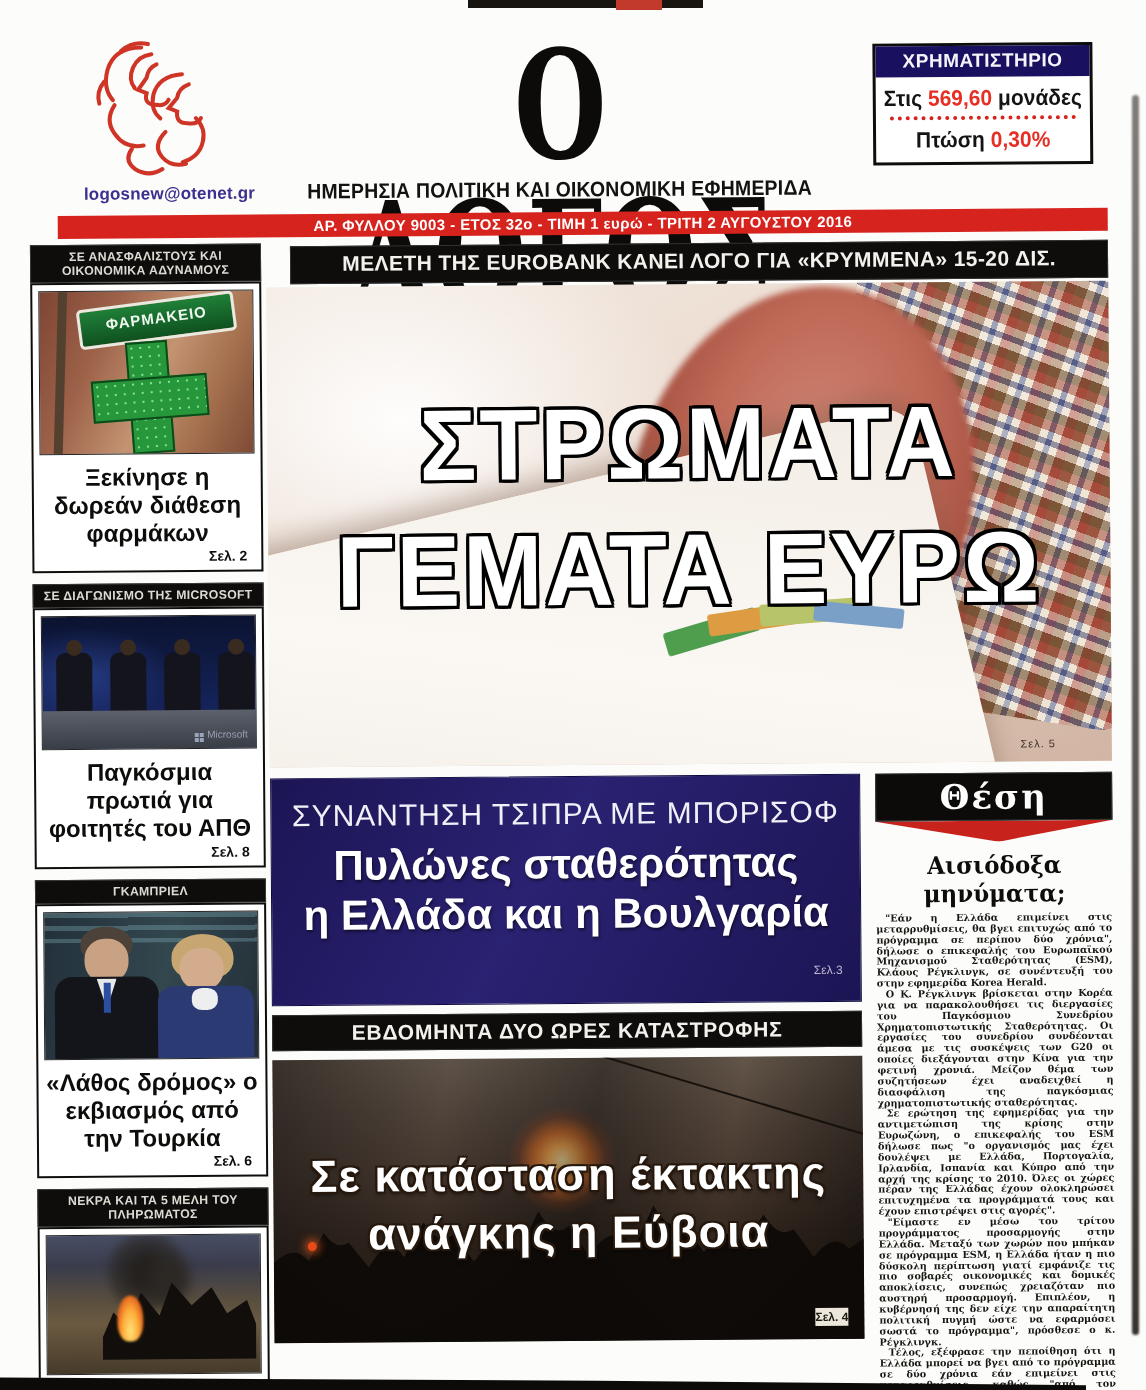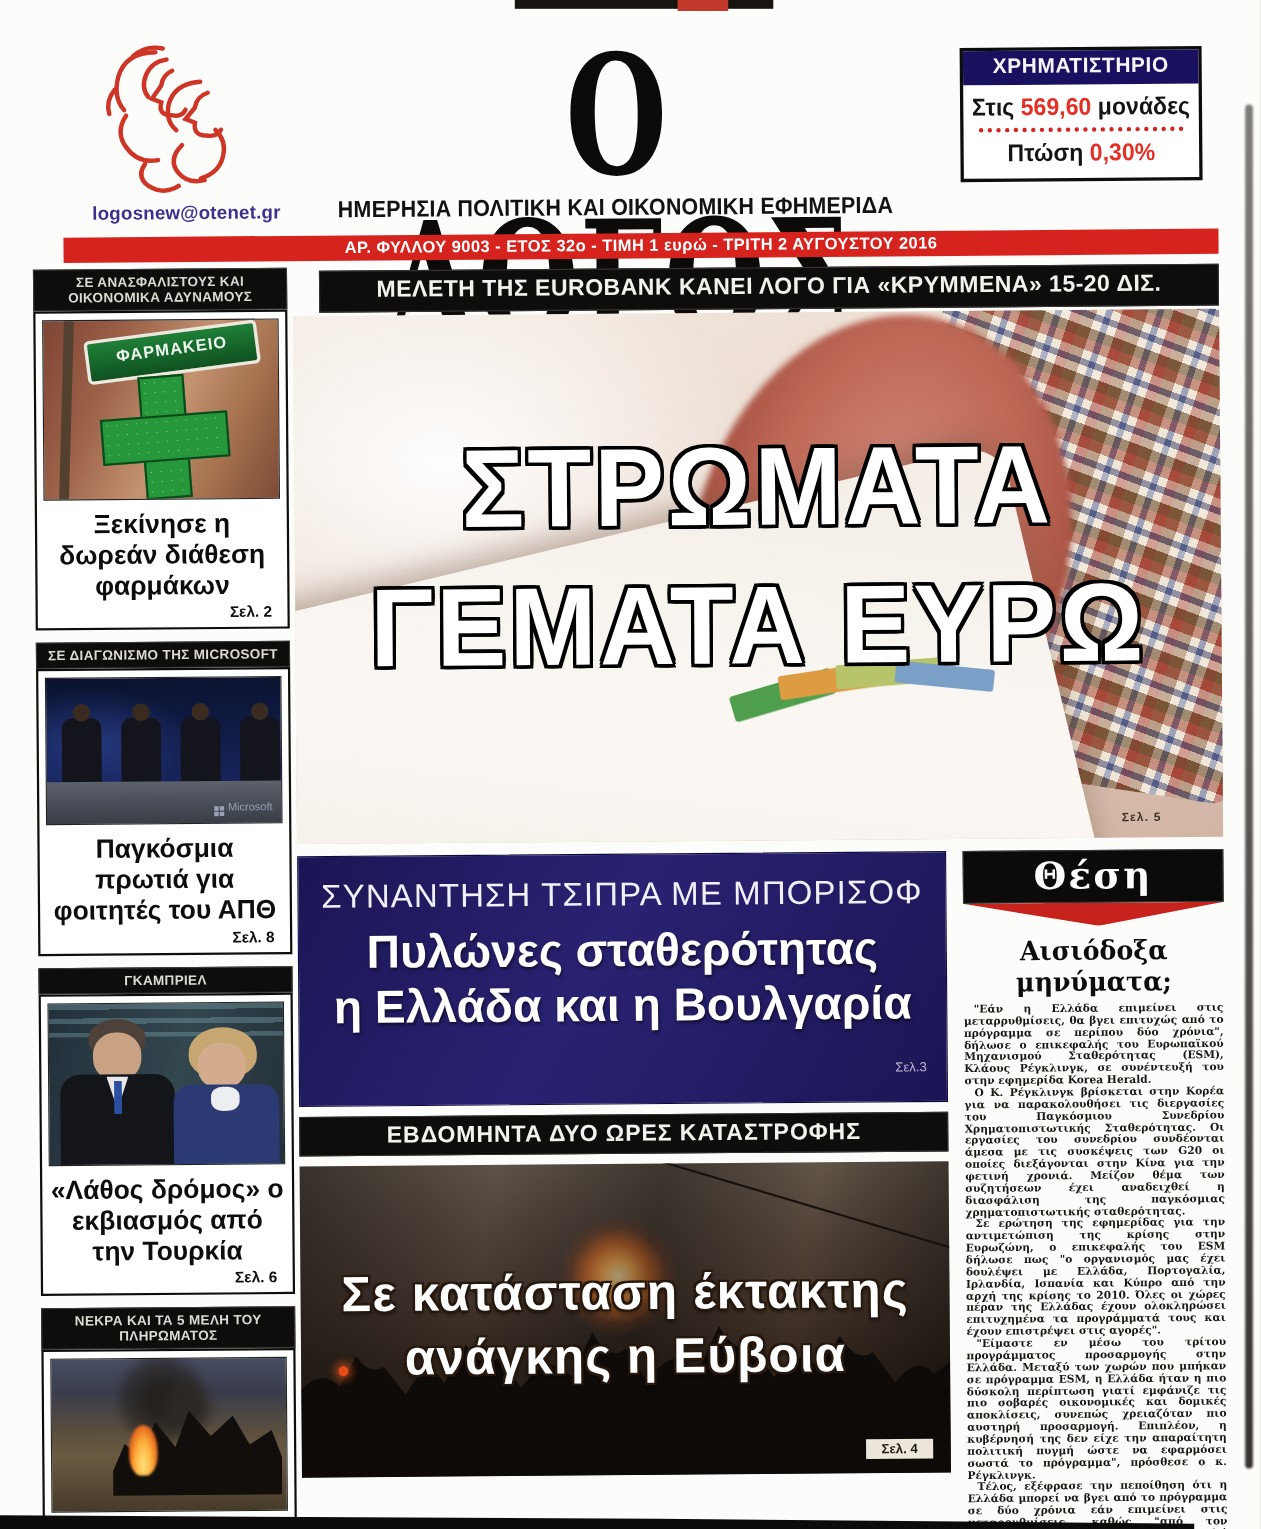--- a/index.html
+++ b/index.html
@@ -123,21 +123,21 @@
   .n1{left:0;top:18px;width:95px;height:24px;background:#4e9e4e;transform:rotate(-16deg);}
   .n2{left:44px;top:6px;width:100px;height:22px;background:#dd9c42;transform:rotate(-8deg);}
   .n3{left:96px;top:0;width:96px;height:22px;background:#b7c46a;transform:rotate(-4deg);}
   .n4{left:150px;top:4px;width:90px;height:20px;background:#7aa0c8;transform:rotate(6deg);}
   .lead-line{position:absolute;left:0;right:0;text-align:center;font-weight:bold;color:#fff;
              font-size:95px;letter-spacing:3px;line-height:1;transform:scaleY(1.06);
              text-shadow:-3px -3px 0 #000,3px -3px 0 #000,-3px 3px 0 #000,3px 3px 0 #000,
                          -3px 0 0 #000,3px 0 0 #000,0 -3px 0 #000,0 3px 0 #000;}
   .lead-l1{top:112px;}
   .lead-l2{top:238px;}
-  .lead-ref{position:absolute;right:56px;bottom:12px;font-weight:bold;font-size:11px;
+  .lead-ref{position:absolute;right:56px;bottom:12px;font-weight:normal;font-size:11px;
             color:#3c3326;letter-spacing:1px;margin-left:16px;}
 
   .bottom-row{display:flex;gap:15px;margin-top:11px;}
   .bot-left{width:590px;}
   .bluebox{position:relative;height:226px;border:1px solid #0a0840;text-align:center;color:#fff;
            background:linear-gradient(120deg,#1c1554 0%,#2a2272 45%,#1c1554 100%);}
   .blue-kicker{margin-top:20px;font-size:30px;font-weight:400;color:#f0f0f8;letter-spacing:1px;}
   .blue-headline{margin-top:8px;font-weight:bold;font-size:42px;line-height:1.18;
                  text-shadow:1px 2px 3px rgba(0,0,0,.55);}
   .blue-ref{position:absolute;right:18px;bottom:24px;font-size:12px;color:#bdb9d2;}
@@ -152,21 +152,21 @@
   .fire-trees{position:absolute;left:0;right:0;bottom:0;height:170px;}
   .fire-wire{position:absolute;right:-24px;top:34px;width:330px;height:2px;background:#17120d;transform:rotate(17deg);}
   .fire-ember{position:absolute;left:34px;bottom:92px;width:9px;height:9px;border-radius:50%;
               background:#e84a18;box-shadow:0 0 8px 3px rgba(230,90,30,.7);}
   .fire-line{position:absolute;left:0;right:0;text-align:center;font-weight:bold;color:#fff;
              font-size:45px;letter-spacing:1px;line-height:1;
              text-shadow:-2px -2px 0 #26180d,2px -2px 0 #26180d,-2px 2px 0 #26180d,2px 2px 0 #26180d,0 3px 4px rgba(0,0,0,.6);}
   .fire-f1{top:94px;}
   .fire-f2{top:152px;}
   .fire-ref{position:absolute;right:16px;bottom:13px;background:#ece7da;color:#1d1a14;
-            font-weight:bold;font-size:12px;padding:2px 14px;}
+            font-weight:bold;font-size:12px;padding:2px 0;}
 
   
   .opinion{width:237px;}
   .op-banner{height:46px;background:#0c0b09;border:1px solid #3a3a38;display:flex;align-items:center;justify-content:center;}
   .op-banner-text{font-family:"DejaVu Serif",serif;font-weight:bold;font-size:34px;color:#fdfdfd;letter-spacing:2px;}
   .op-ribbon{height:21px;background:#c8221c;clip-path:polygon(0 0,100% 0,52% 100%);}
   .op-headline{font-family:"DejaVu Serif",serif;font-weight:bold;font-size:23px;text-align:center;
                margin:10px 0 7px;color:#0e0d0b;transform:scaleY(1.05);}
   .op-body p{font-family:"DejaVu Serif",serif;font-weight:bold;font-size:9.7px;line-height:1.12;
              text-align:justify;text-indent:9px;margin:0 1px 0 0;color:#191712;}

